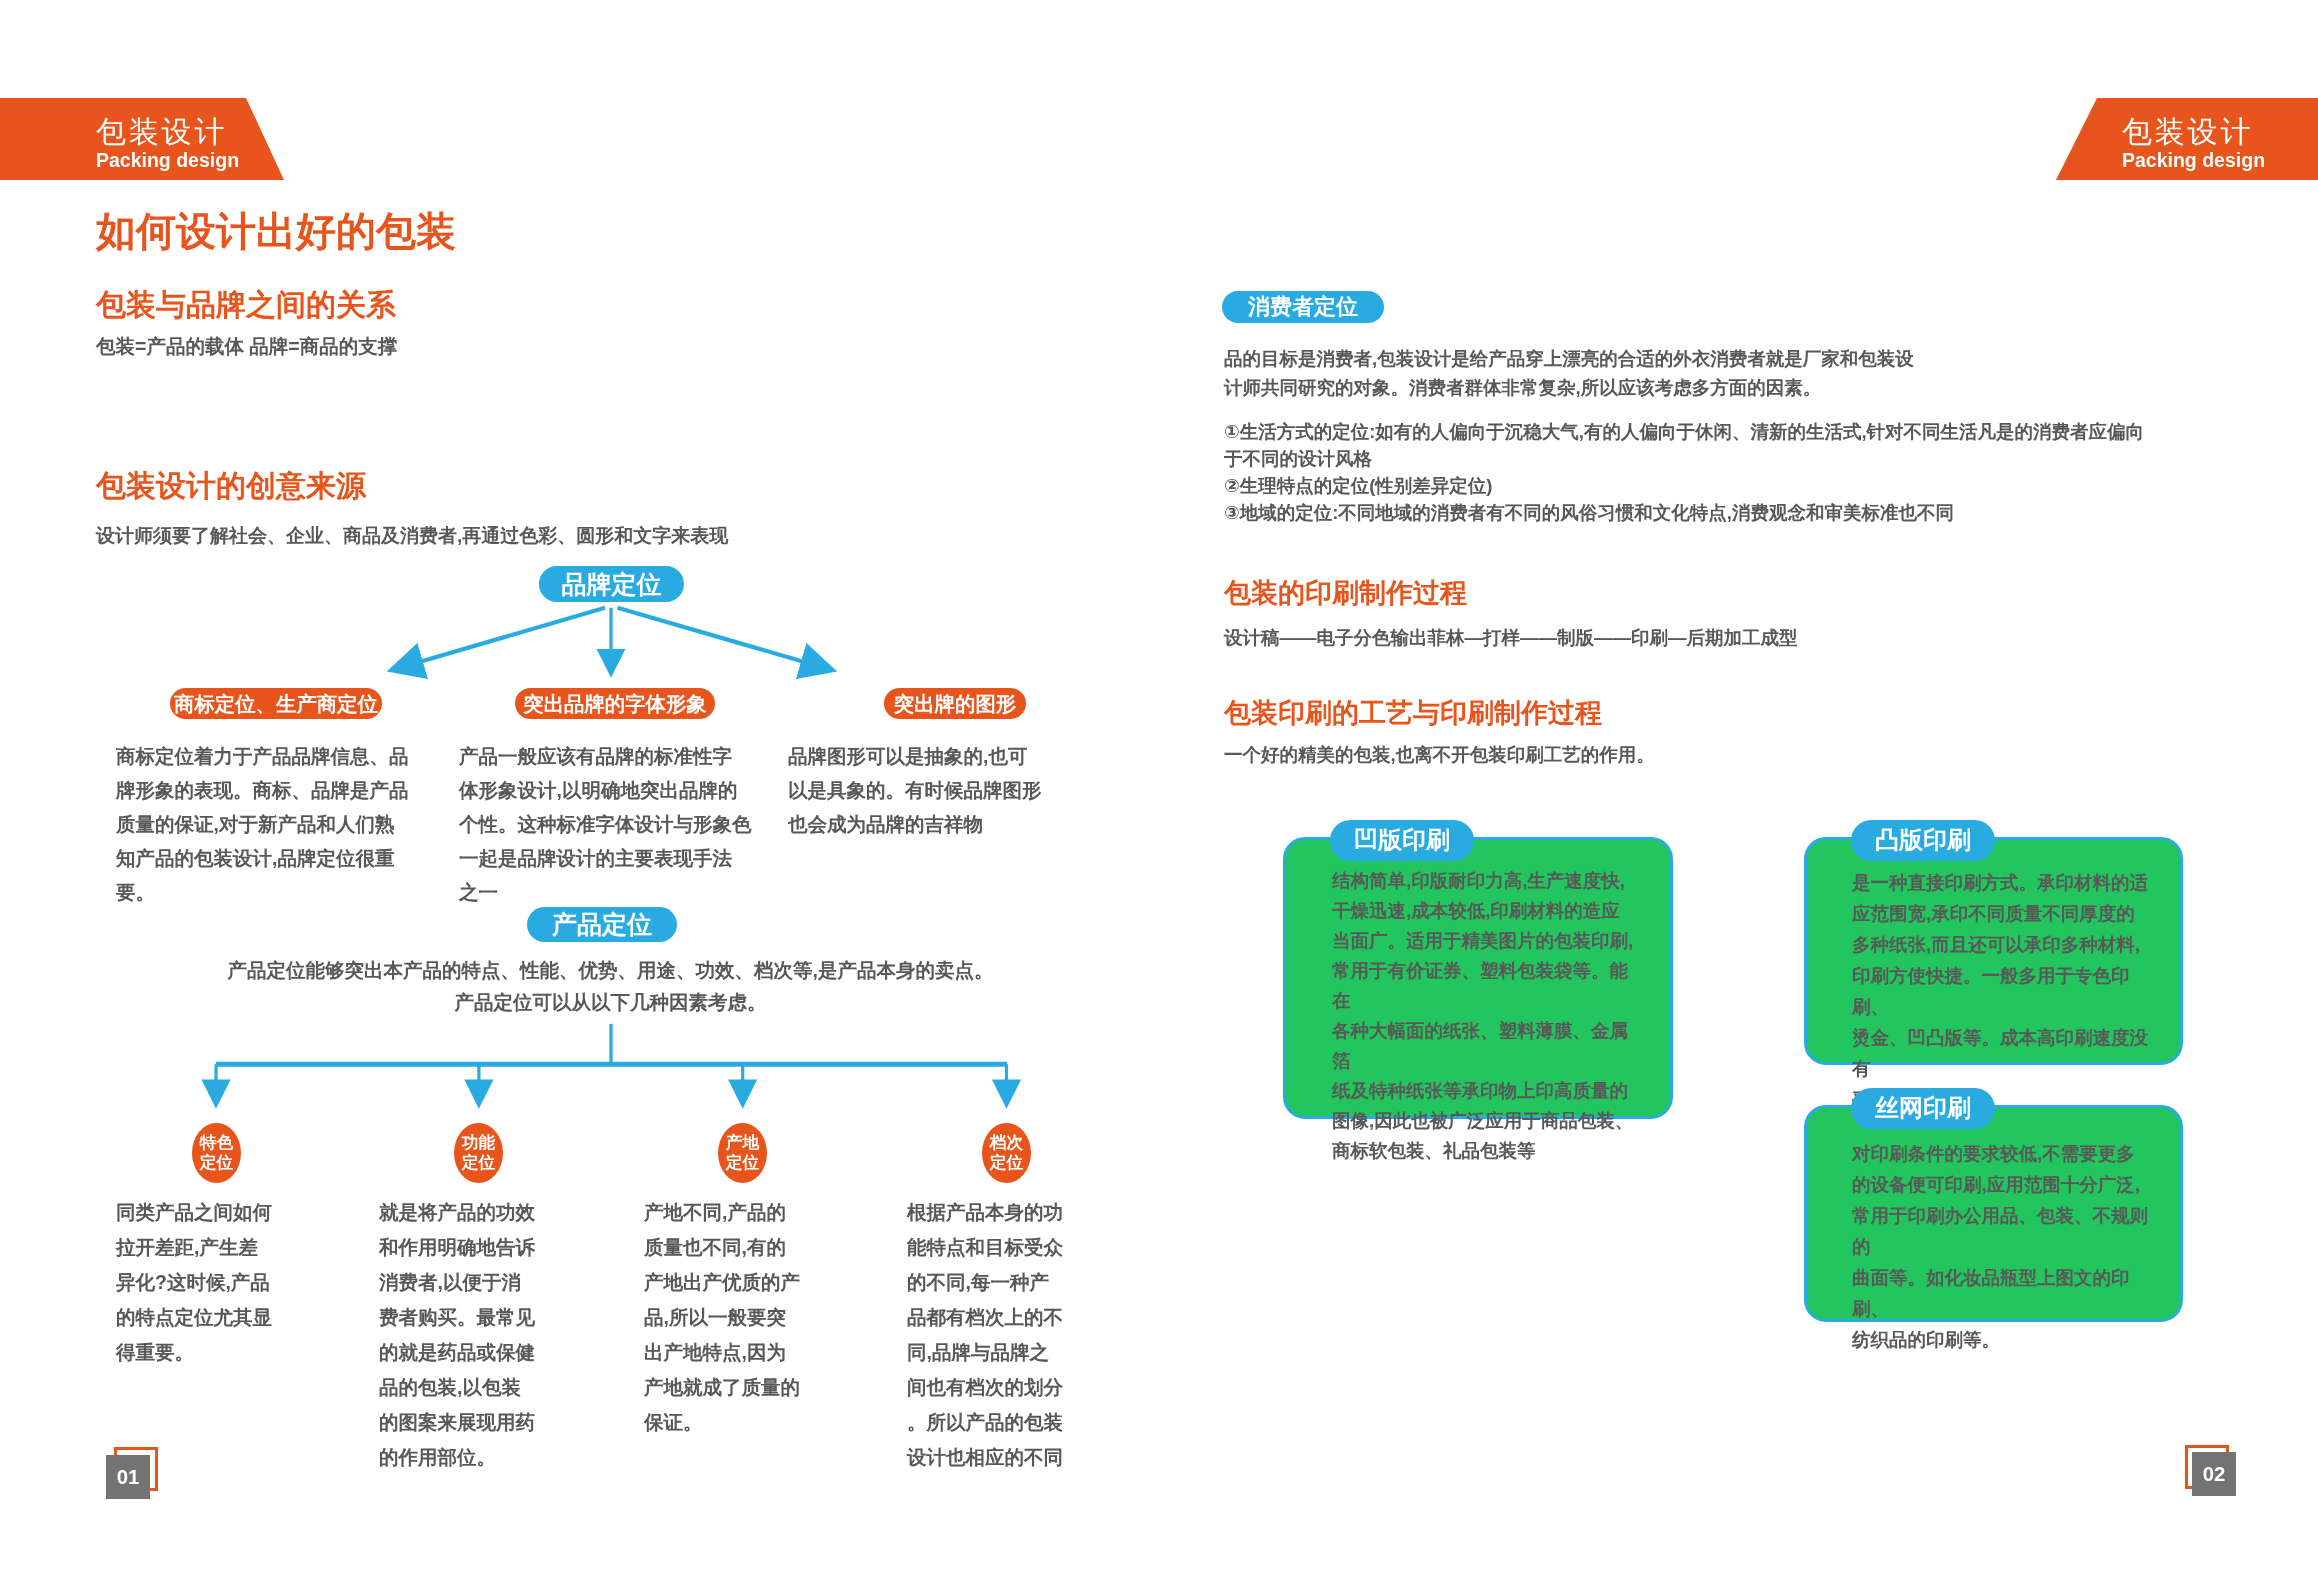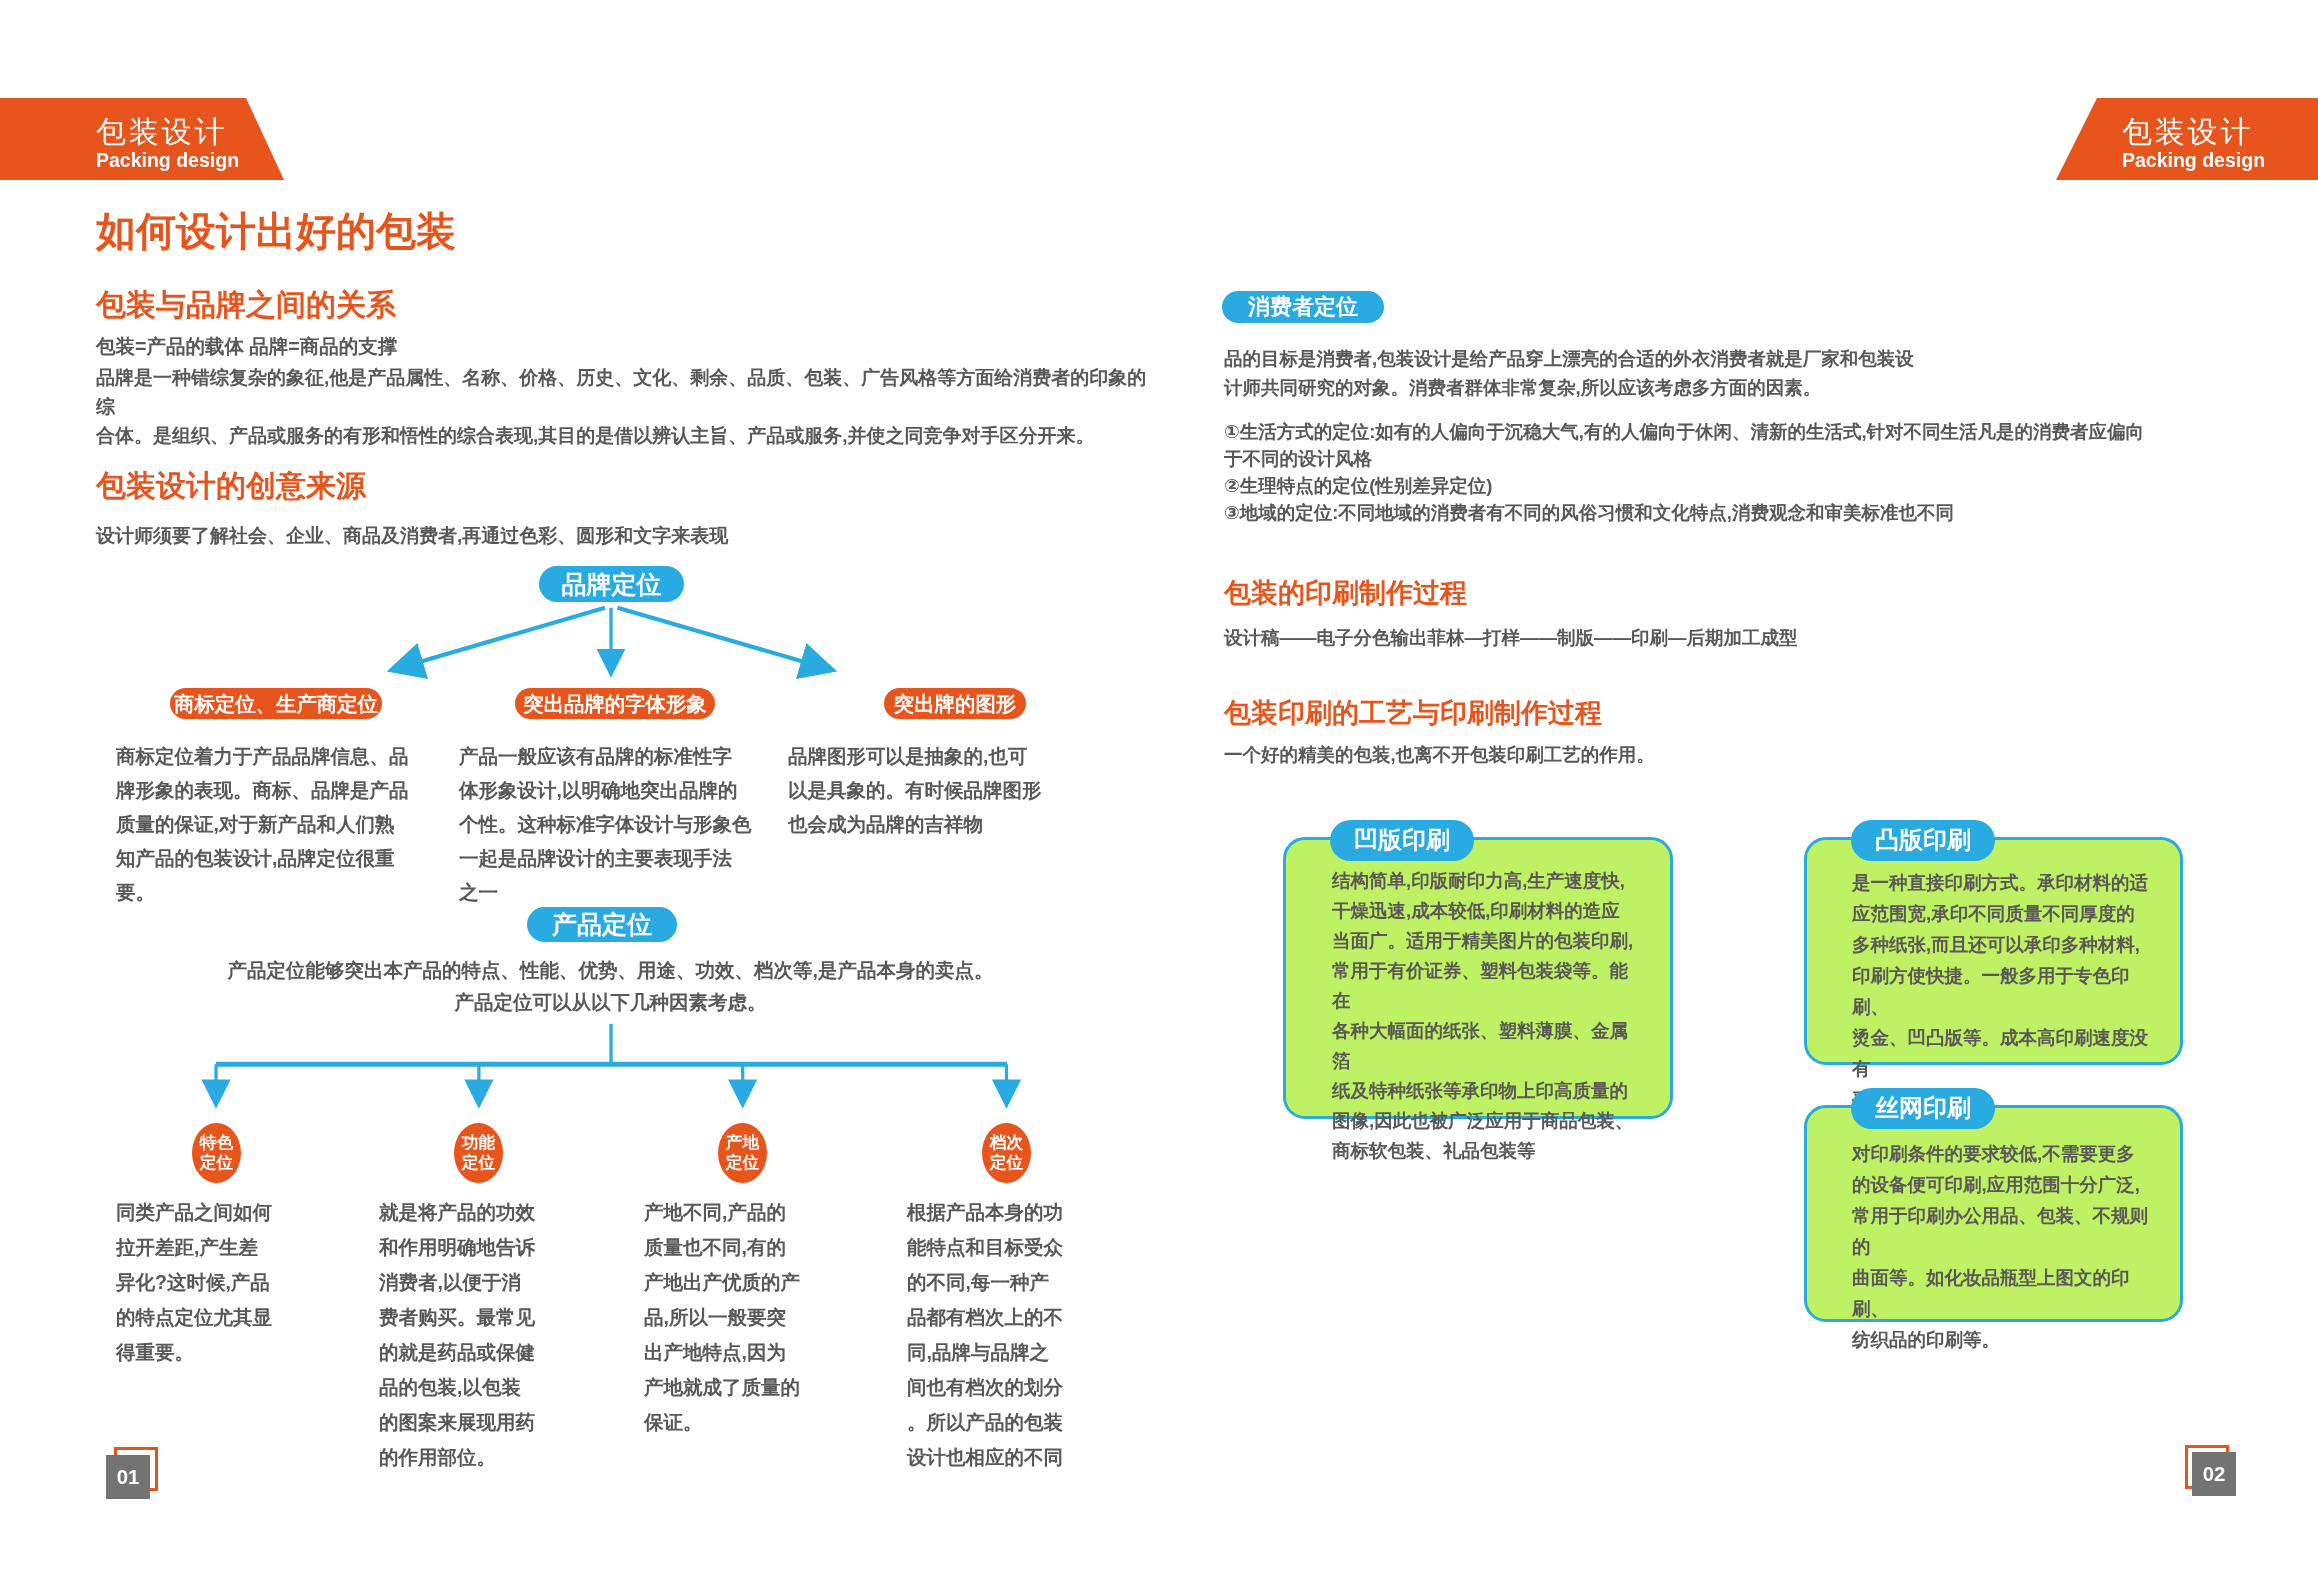--- a/index.html
+++ b/index.html
@@ -52,21 +52,21 @@
 
   
   .r-pill{left:1222px;top:291px;width:162px;height:32px;font-size:22px;}
   .r-para1{left:1224px;top:344px;width:1076px;font-size:18.5px;line-height:29px;}
   .r-points{left:1224px;top:418px;width:1080px;font-size:18.5px;line-height:27px;}
   .r-h3{left:1224px;top:575px;font-size:27px;}
   .r-p3{left:1224px;top:625px;font-size:18.5px;}
   .r-h4{left:1224px;top:695px;font-size:27px;}
   .r-p4{left:1224px;top:742px;font-size:18.5px;}
 
-  .pbox{position:absolute;border:3.2px solid #29ABE2;border-radius:22px;background:#bef264;text-decoration:underline;}
+  .pbox{position:absolute;border:3.2px solid #29ABE2;border-radius:22px;background:#22c55e;text-decoration:underline;}
   .pbox .label{position:absolute;top:-20.4px;left:44px;height:41px;padding:0 24px;font-size:24px;}
   .pbox .txt{position:absolute;font-size:18.5px;line-height:31px;}
   .boxA{left:1283px;top:837px;width:384px;height:276px;}
   .boxA .txt{left:46px;top:26px;width:306px;line-height:30px;}
   .boxB{left:1804px;top:837px;width:373px;height:222px;}
   .boxB .txt{left:45px;top:27px;width:297px;}
   .boxC{left:1283px;top:1171px;width:384px;height:153px;}
   .boxC .txt{left:46px;top:32px;width:306px;}
   .boxD{left:1804px;top:1105px;width:373px;height:211px;}
   .boxD .txt{left:45px;top:30px;width:297px;}
@@ -91,22 +91,20 @@
 
   <div class="banner banner-right">
     <div class="cn">包装设计</div>
     <div class="en">Packing design</div>
   </div>
 
   <div class="abs orange-h main-title">如何设计出好的包装</div>
 
   <div class="abs orange-h h1" style="left:96px;top:285px;">包装与品牌之间的关系</div>
   <div class="abs gray" style="left:96px;top:333px;font-size:19.5px;">包装=产品的载体  品牌=商品的支撑</div>
-  <div class="abs gray pre body40" style="left:96px;top:363px;width:1067px;">品牌是一种错综复杂的象征,他是产品属性、名称、价格、历史、文化、剩余、品质、包装、广告风格等方面给消费者的印象的综
-合体。是组织、产品或服务的有形和悟性的综合表现,其目的是借以辨认主旨、产品或服务,并使之同竞争对手区分开来。</div>
 
   <div class="abs orange-h h1" style="left:96px;top:466px;">包装设计的创意来源</div>
   <div class="abs gray" style="left:96px;top:523px;font-size:19px;">设计师须要了解社会、企业、商品及消费者,再通过色彩、圆形和文字来表现</div>
 
   <div class="bluepill root1">品牌定位</div>
 
   <svg style="left:0;top:603px;" width="1159" height="79" viewBox="0 0 2500 170">
     <defs>
       <marker id="ah" markerWidth="9" markerHeight="9" refX="6" refY="4.5" orient="auto">
         <path d="M0,0 L9,4.5 L0,9 z" fill="#29ABE2"></path>

